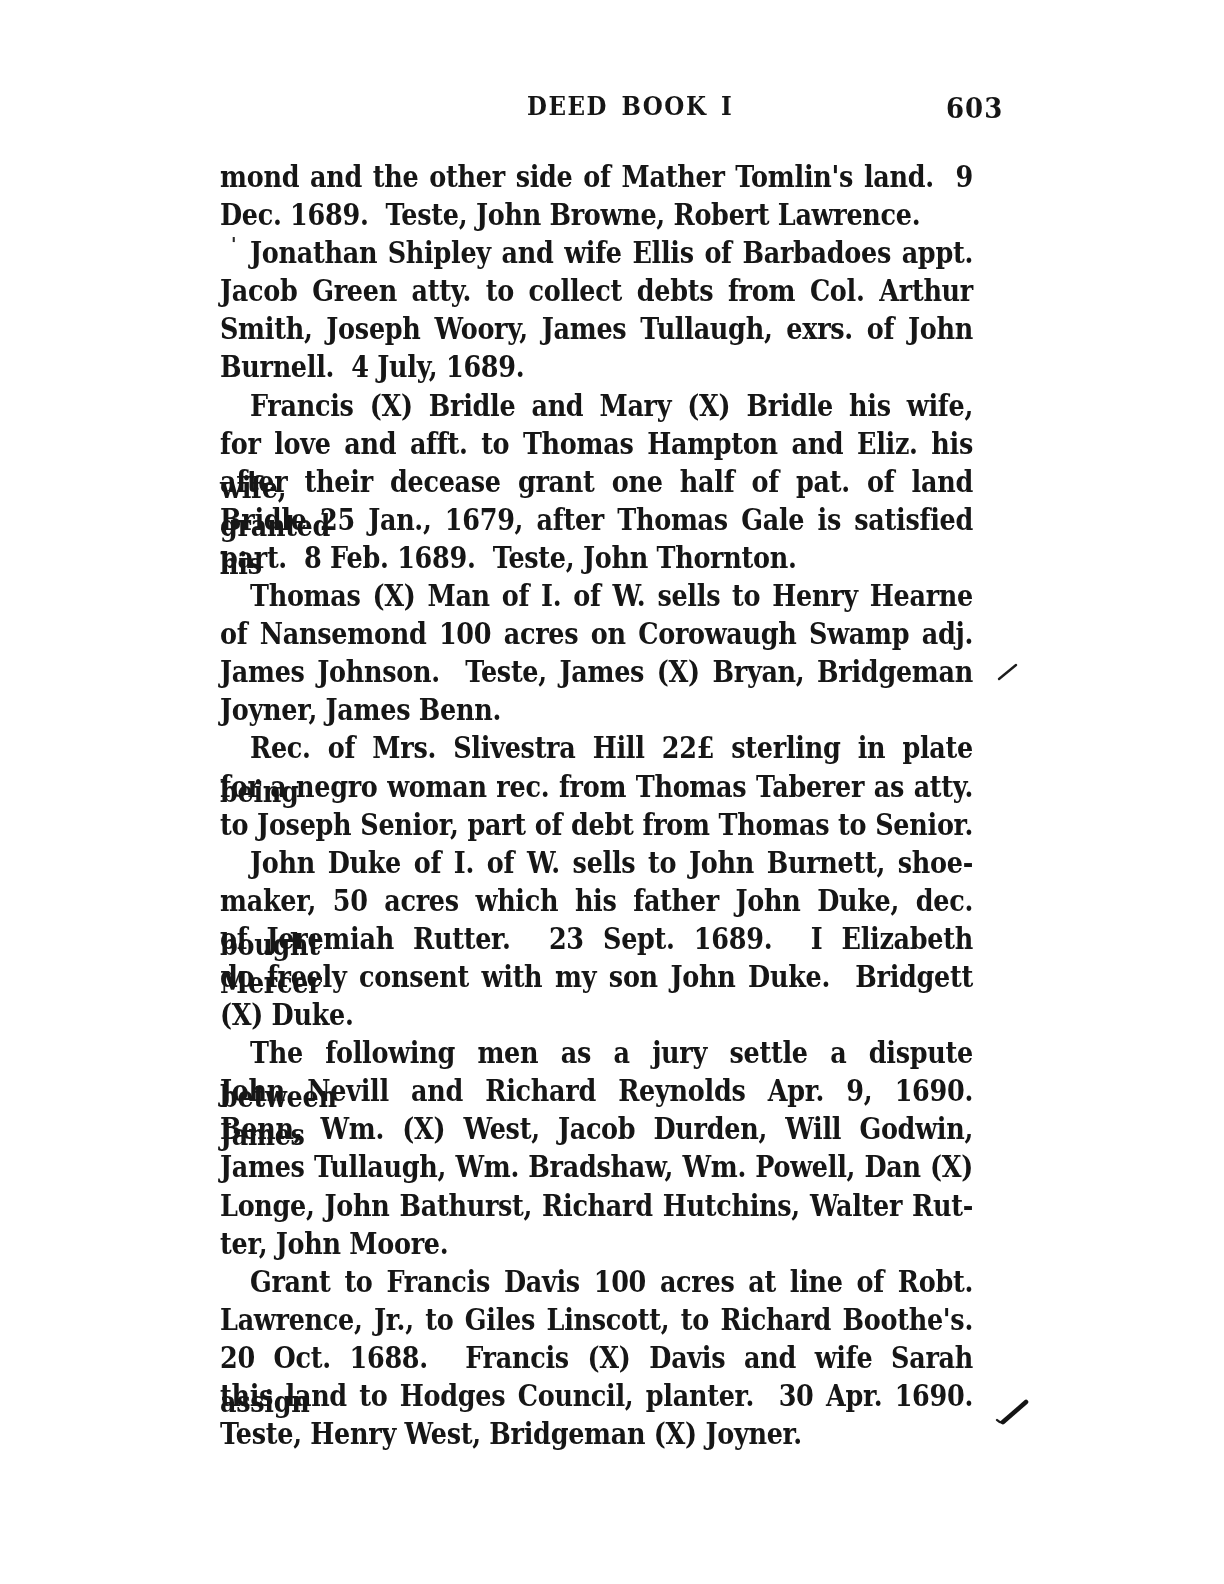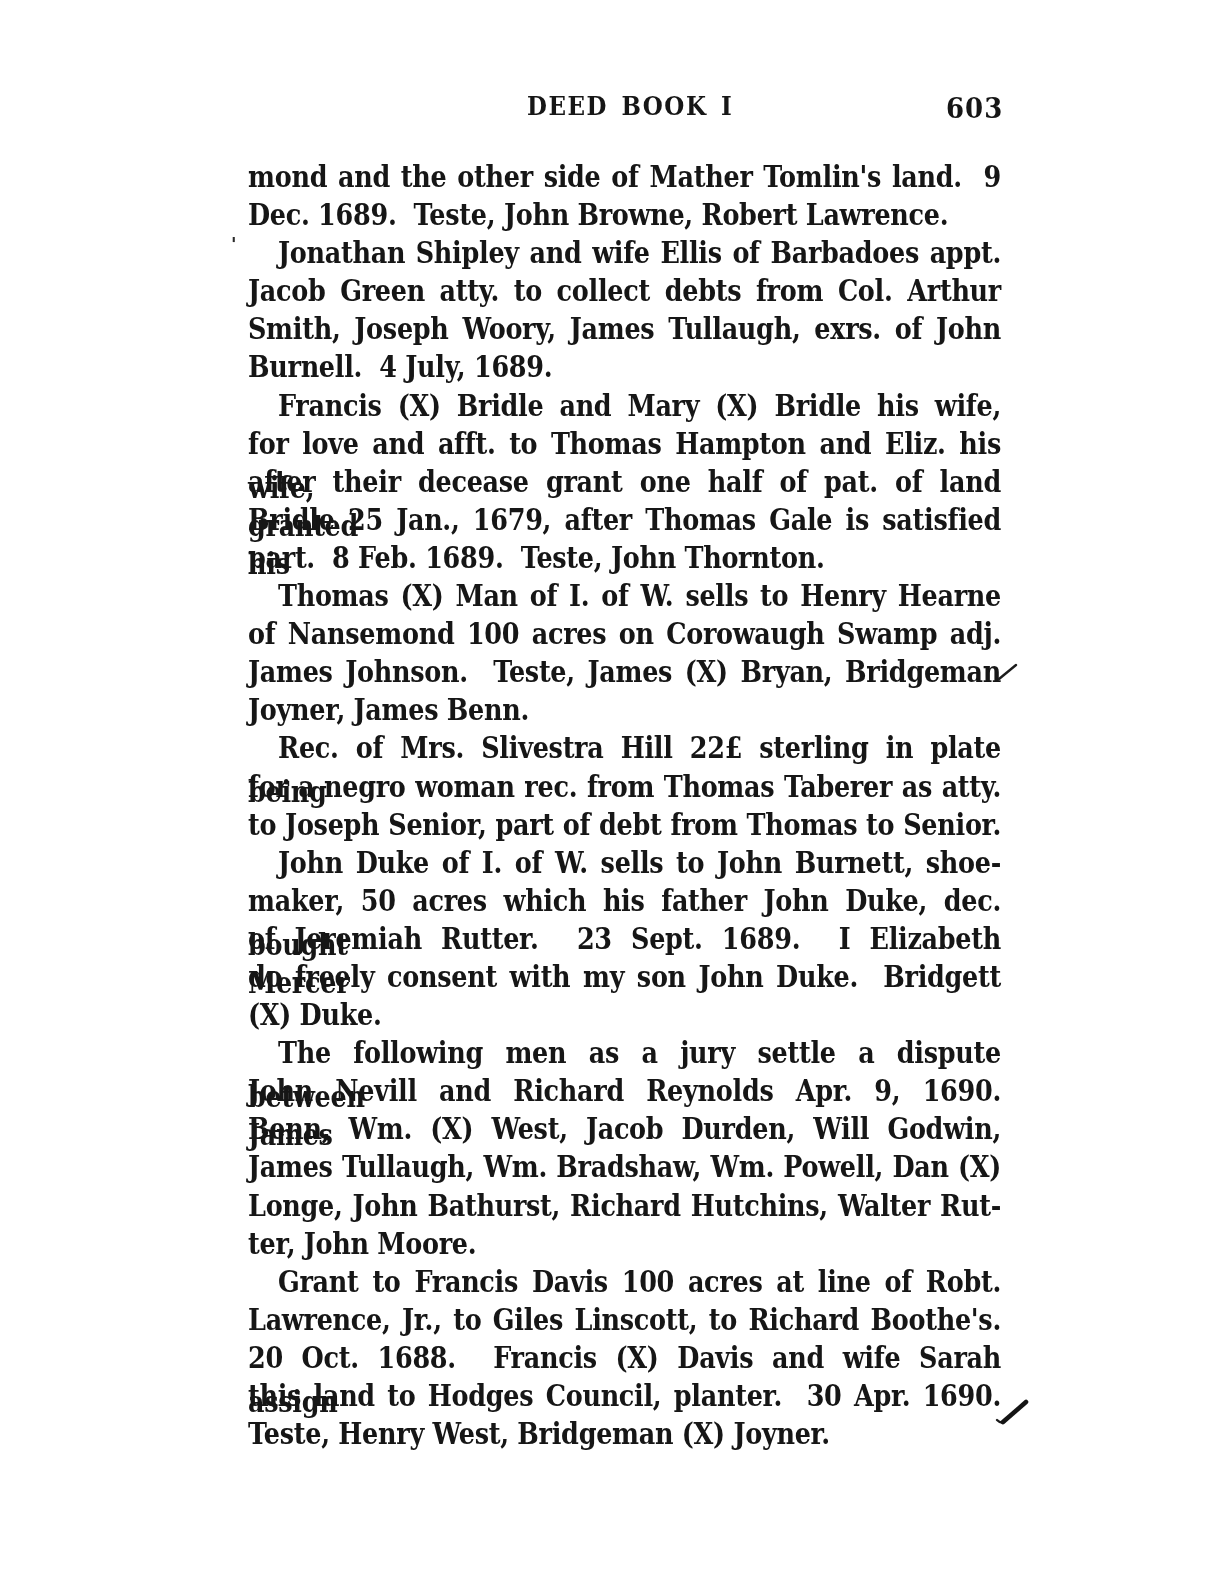--- a/index.html
+++ b/index.html
@@ -17,21 +17,21 @@
     font-size:23px;line-height:30px;letter-spacing:1.5px;word-spacing:4px;
     transform:scaleY(1.12);transform-origin:center;
     white-space:pre;
   }
   .folio{
     position:absolute;top:93px;left:946px;height:30px;
     font-size:26px;line-height:30px;letter-spacing:1px;
     transform:scaleY(1.1);transform-origin:center;
   }
   .body-text{
-    position:absolute;left:248px;top:157px;width:753px;
+    position:absolute;left:220px;top:157px;width:753px;
   }
   .line{
     height:38.1px;line-height:38.1px;
     font-size:25.5px;
     letter-spacing:-0.3px;
     white-space:pre-wrap;
     transform:scaleY(1.18);transform-origin:50% 50%;
     text-align:left;
   }
   .line.justify{

